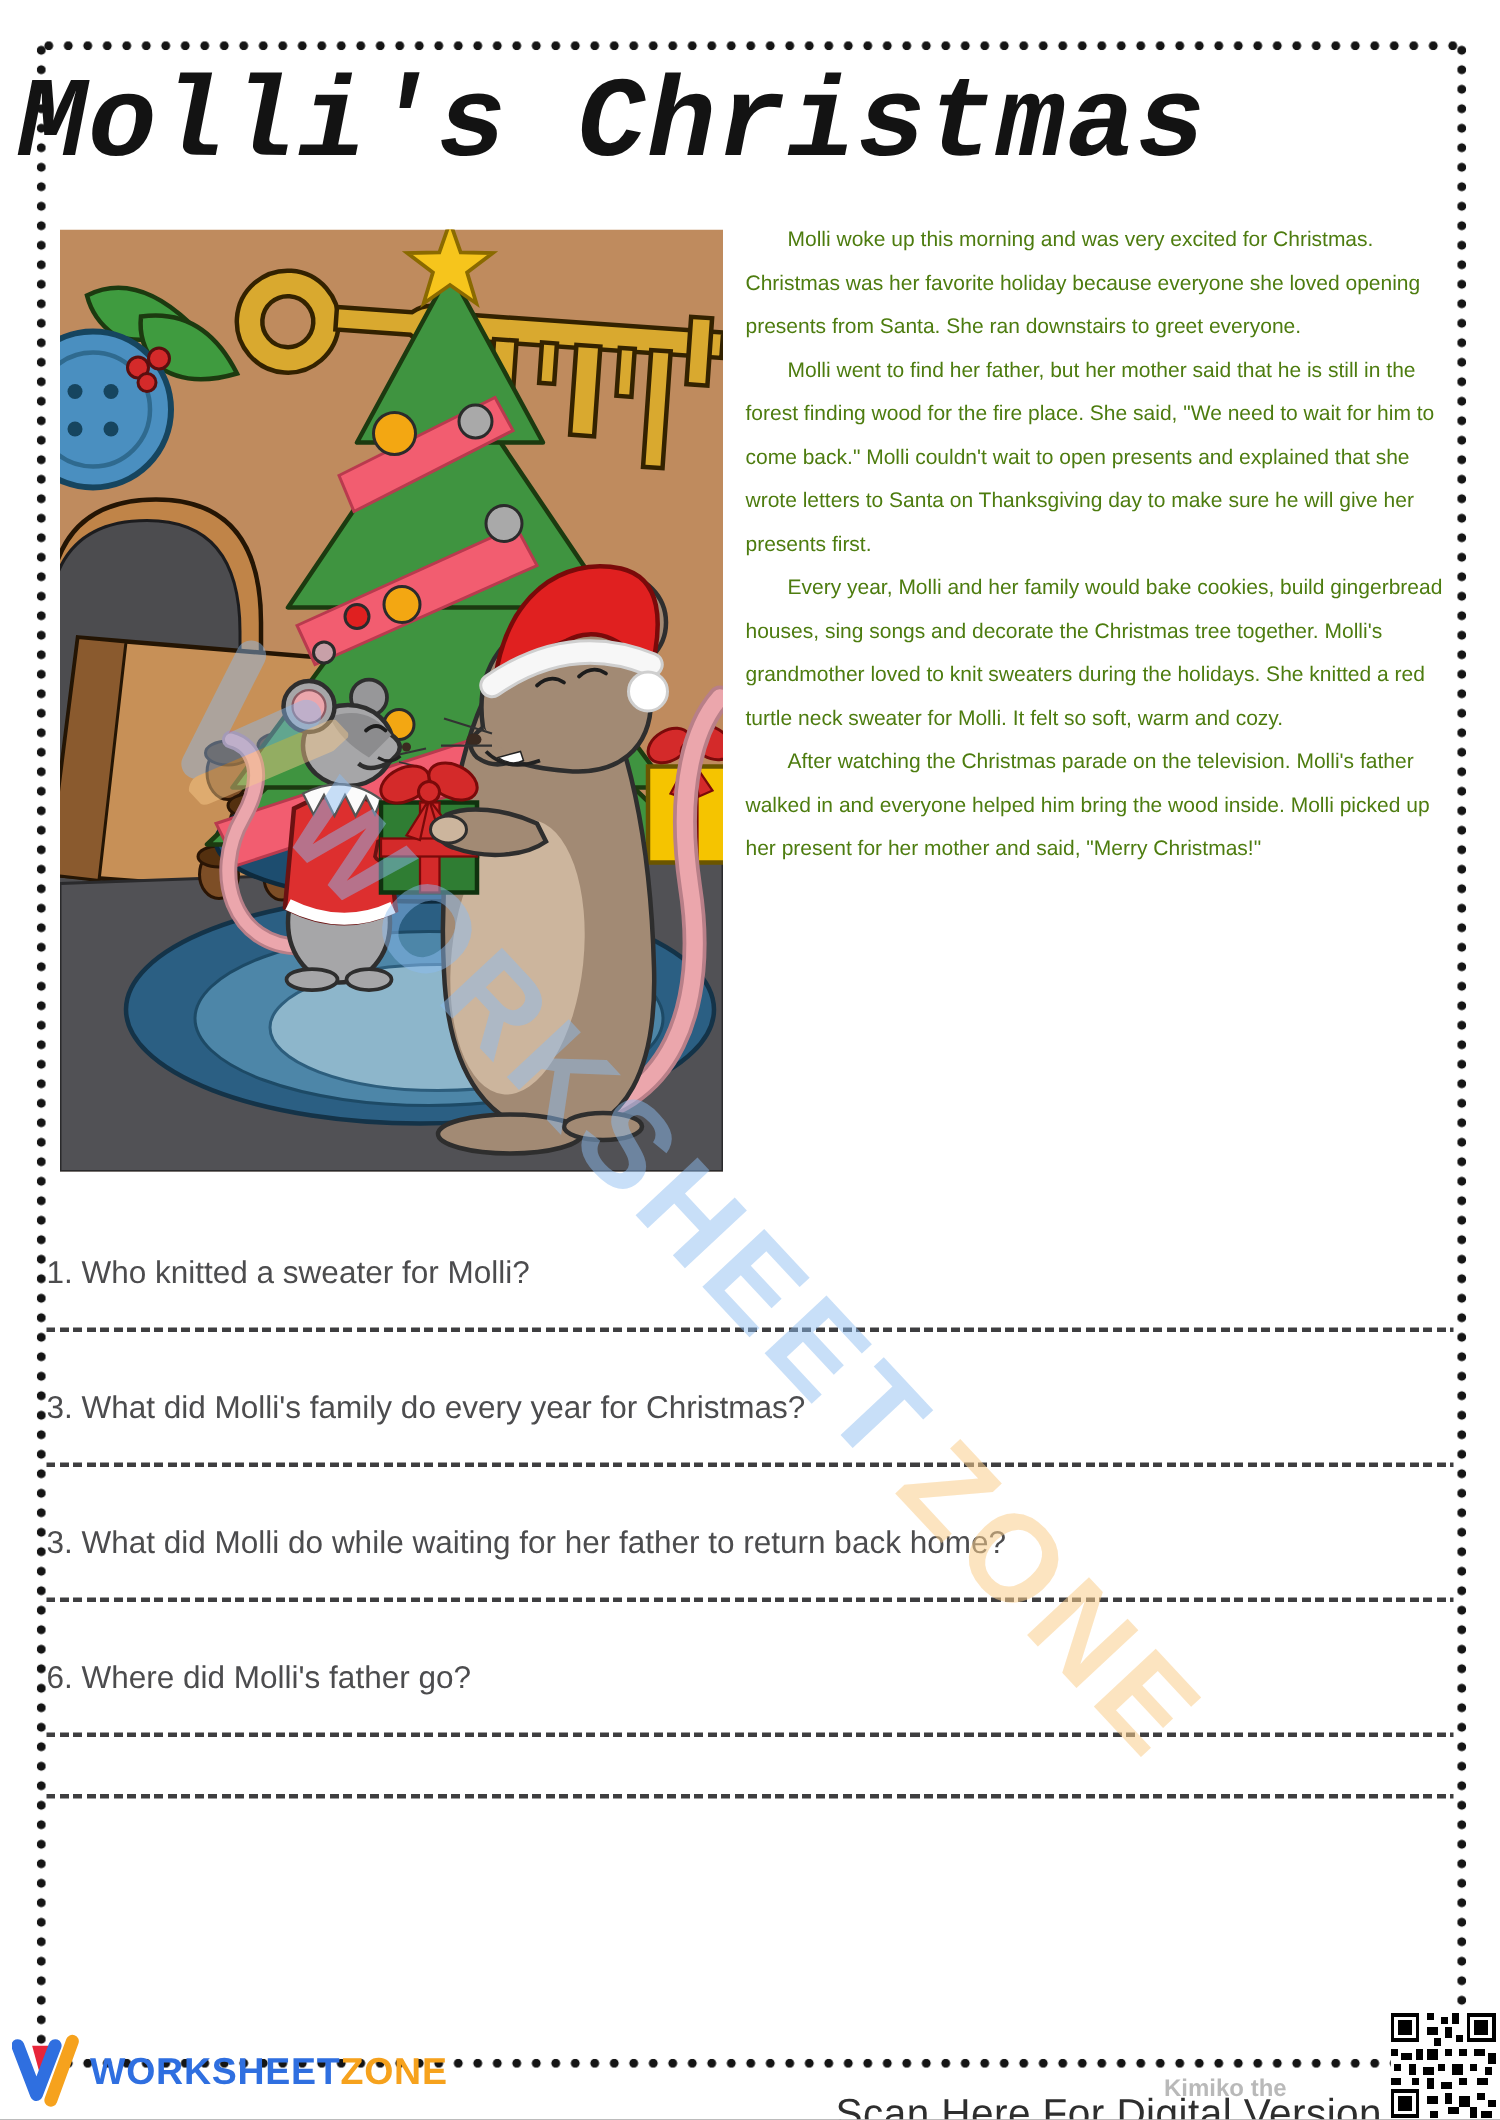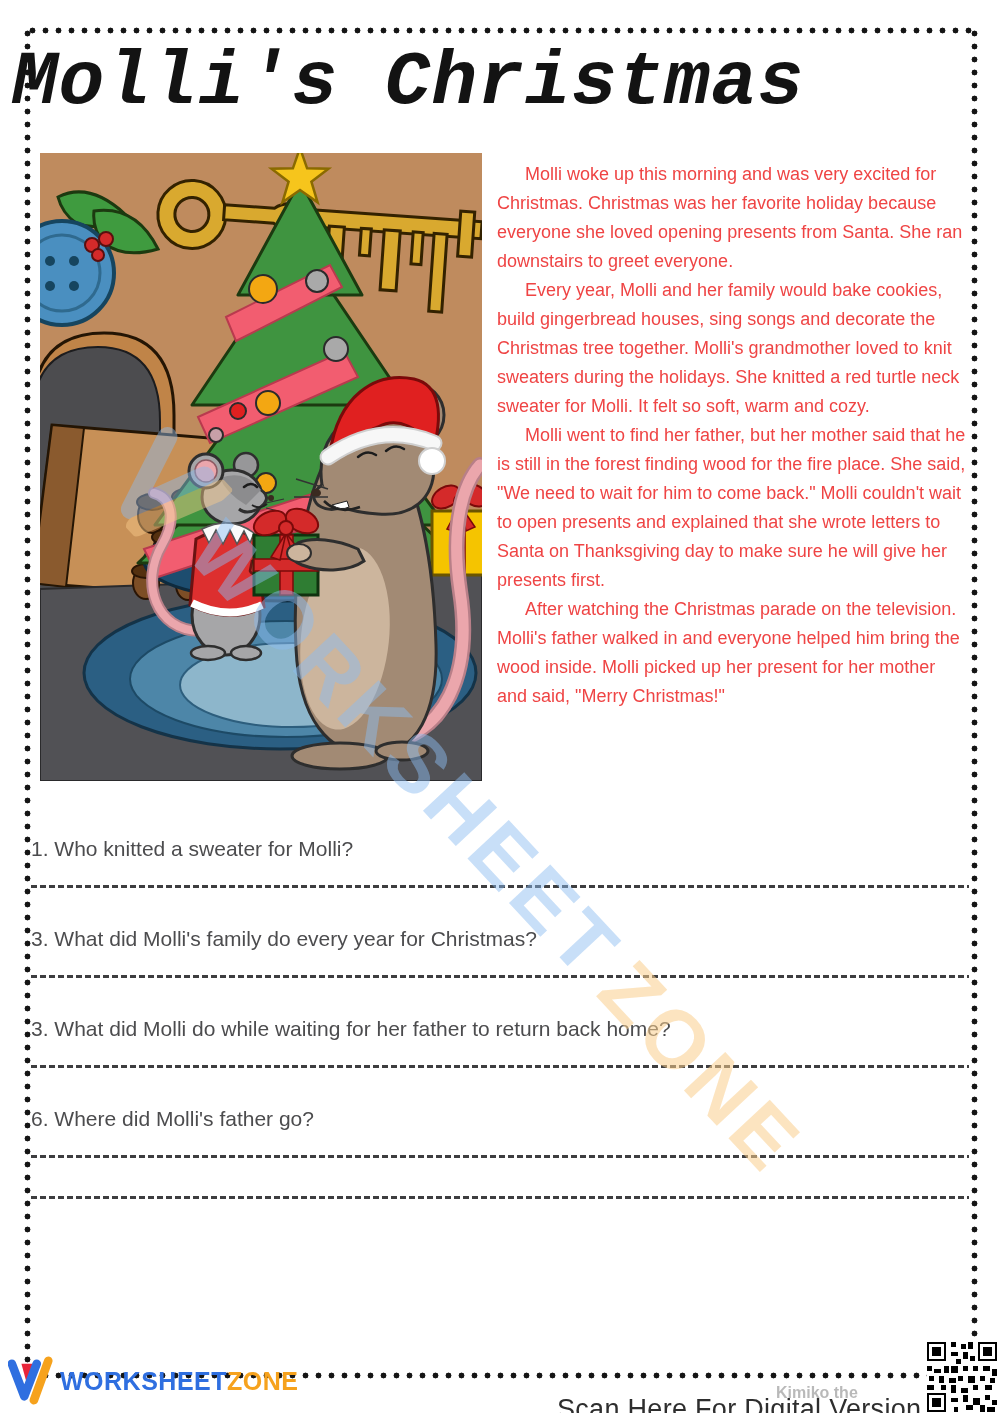--- a/index.html
+++ b/index.html
@@ -19,22 +19,22 @@
   .title{
     position:absolute;top:28px;left:0;width:100%;text-align:left;z-index:3;
     font-family:Liberation Mono, monospace;font-style:italic;font-weight:900;
     font-size:76px;color:#131313;letter-spacing:1px;margin:12px;
   }
 
   .illustration{position:absolute;left:40px;top:153px;width:442px;height:628px;z-index:3;}
   .illustration svg{display:block;}
 
   .passage{
-    position:absolute;left:497px;top:160px;width:472px;z-index:3;
-    font-size:18px;line-height:29px;color:#ef4444;
+    position:absolute;left:497px;top:145px;width:472px;z-index:3;
+    font-size:14px;line-height:29px;color:#4d7c0f;
   }
   .passage p{margin:0;text-indent:28px;}
 
   .questions{position:absolute;left:31px;top:836px;width:938px;z-index:3;}
   .q-block{margin-bottom:38px;}
   .q-text{font-size:21px;line-height:26px;color:#4c4c4e;margin:0 0 23px 0;}
   .answer-line{
     height:3px;width:100%;
     background-image:repeating-linear-gradient(90deg,#3e3e40 0 6px,transparent 6px 9px);
   }
@@ -231,22 +231,22 @@
 
       <g>
         <path d="M318 396 C296 386 272 384 258 390 C248 396 250 408 262 412 C284 420 310 418 324 408 Z" fill="#a28a74" stroke="#2e2e2e" stroke-width="3"></path>
         <ellipse cx="259" cy="400" rx="12" ry="9" fill="#ccb59d" stroke="#2e2e2e" stroke-width="2"></ellipse>
       </g>
     </svg>
   </div>
 
   <div class="passage">
     <p>Molli woke up this morning and was very excited for Christmas. Christmas was her favorite holiday because everyone she loved opening presents from Santa. She ran downstairs to greet everyone.</p>
+    <p>Molli went to find her father, but her mother said that he is still in the forest finding wood for the fire place. She said, "We need to wait for him to come back." Molli couldn't wait to open presents and explained that she wrote letters to Santa on Thanksgiving day to make sure he will give her presents first.</p>
     <p>Every year, Molli and her family would bake cookies, build gingerbread houses, sing songs and decorate the Christmas tree together. Molli's grandmother loved to knit sweaters during the holidays. She knitted a red turtle neck sweater for Molli. It felt so soft, warm and cozy.</p>
-    <p>Molli went to find her father, but her mother said that he is still in the forest finding wood for the fire place. She said, "We need to wait for him to come back." Molli couldn't wait to open presents and explained that she wrote letters to Santa on Thanksgiving day to make sure he will give her presents first.</p>
     <p>After watching the Christmas parade on the television. Molli's father walked in and everyone helped him bring the wood inside. Molli picked up her present for her mother and said, "Merry Christmas!"</p>
   </div>
 
   <div class="watermark">
     <svg class="wm-mark" width="96" height="104" viewBox="0 0 48 52">
       <path d="M6 6 L20 44 L33 6" fill="none" stroke="#8cbcf0" stroke-width="10" stroke-linecap="round" stroke-linejoin="round"></path>
       <line x1="44" y1="4" x2="28" y2="48" stroke="#facd8c" stroke-width="10" stroke-linecap="round"></line>
     </svg>
     <span class="wm-first">WORKSHEET</span>
       <span class="wm-second">ZONE</span>

